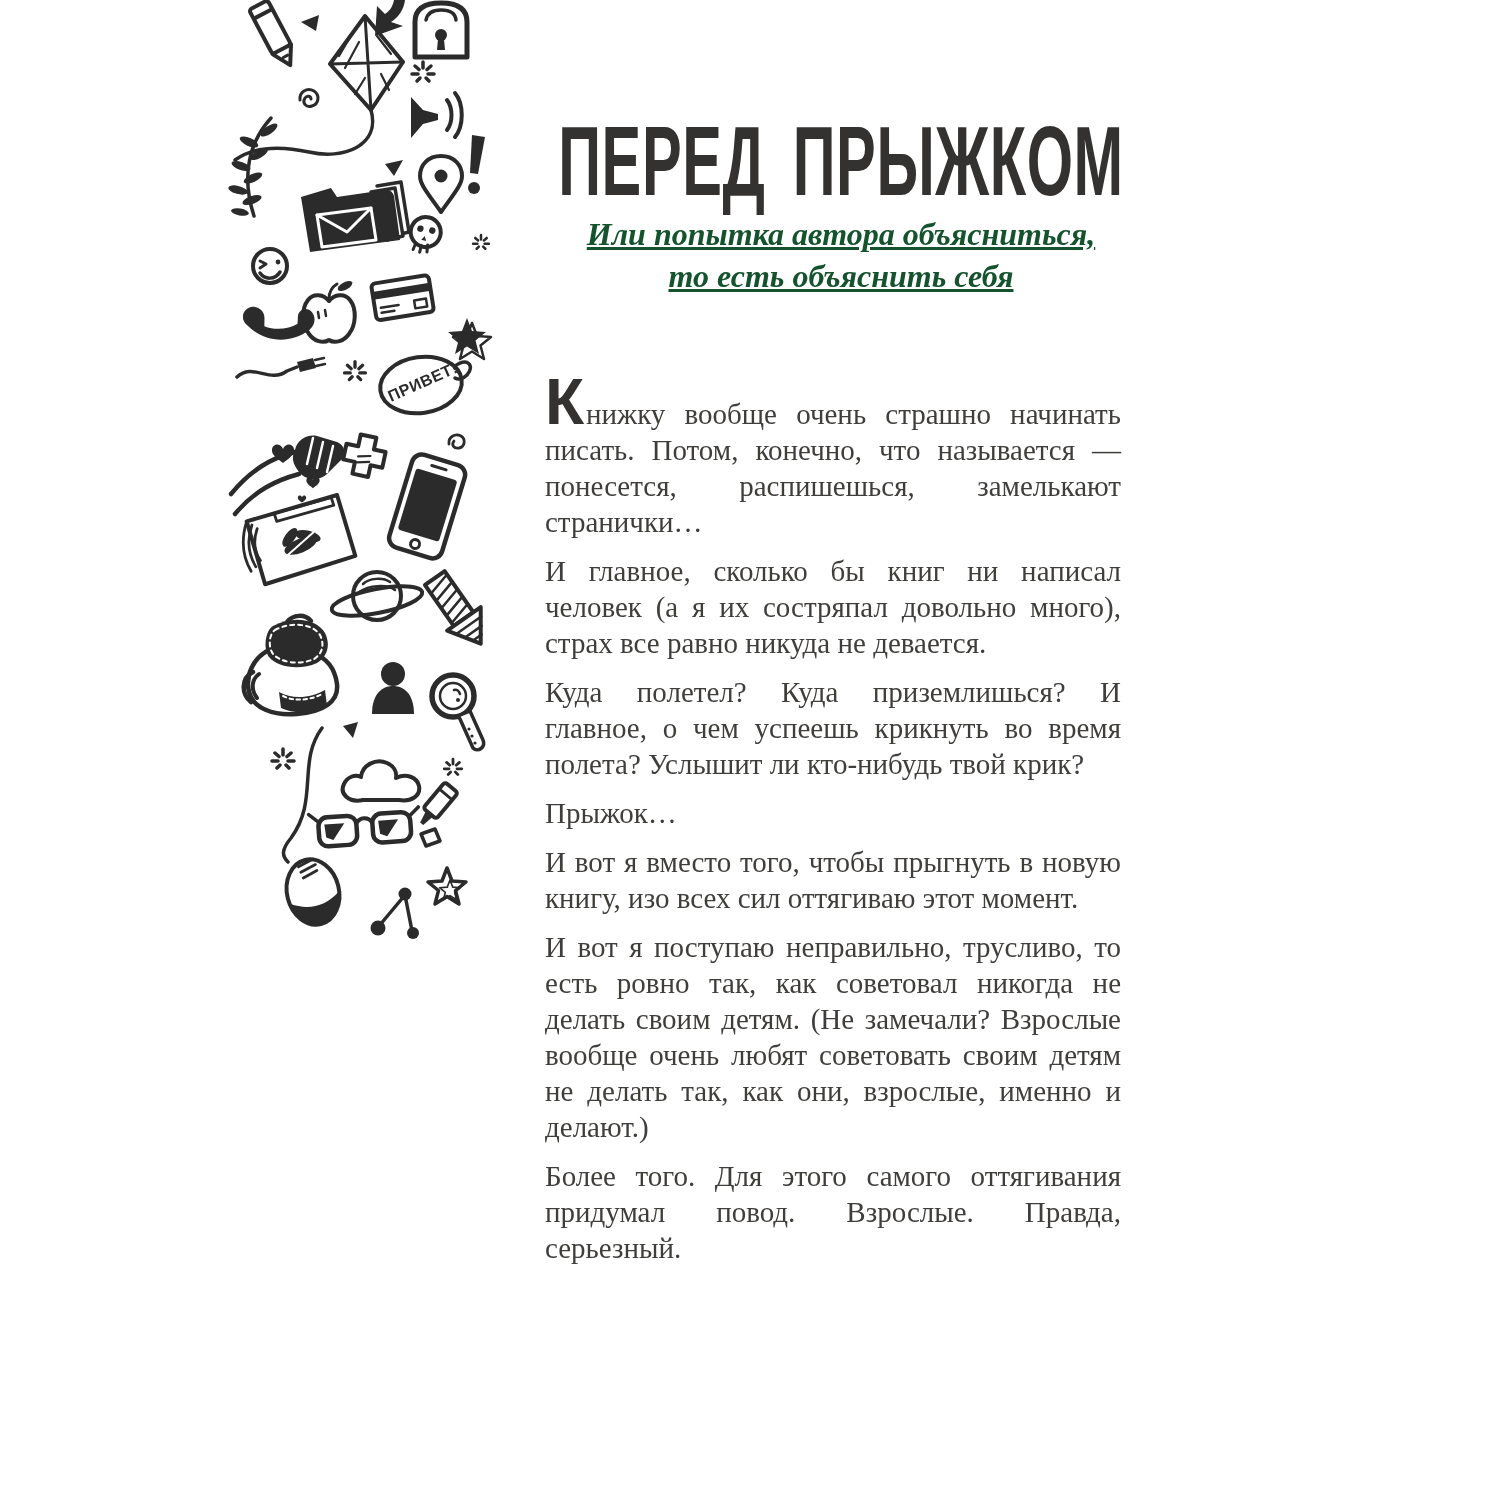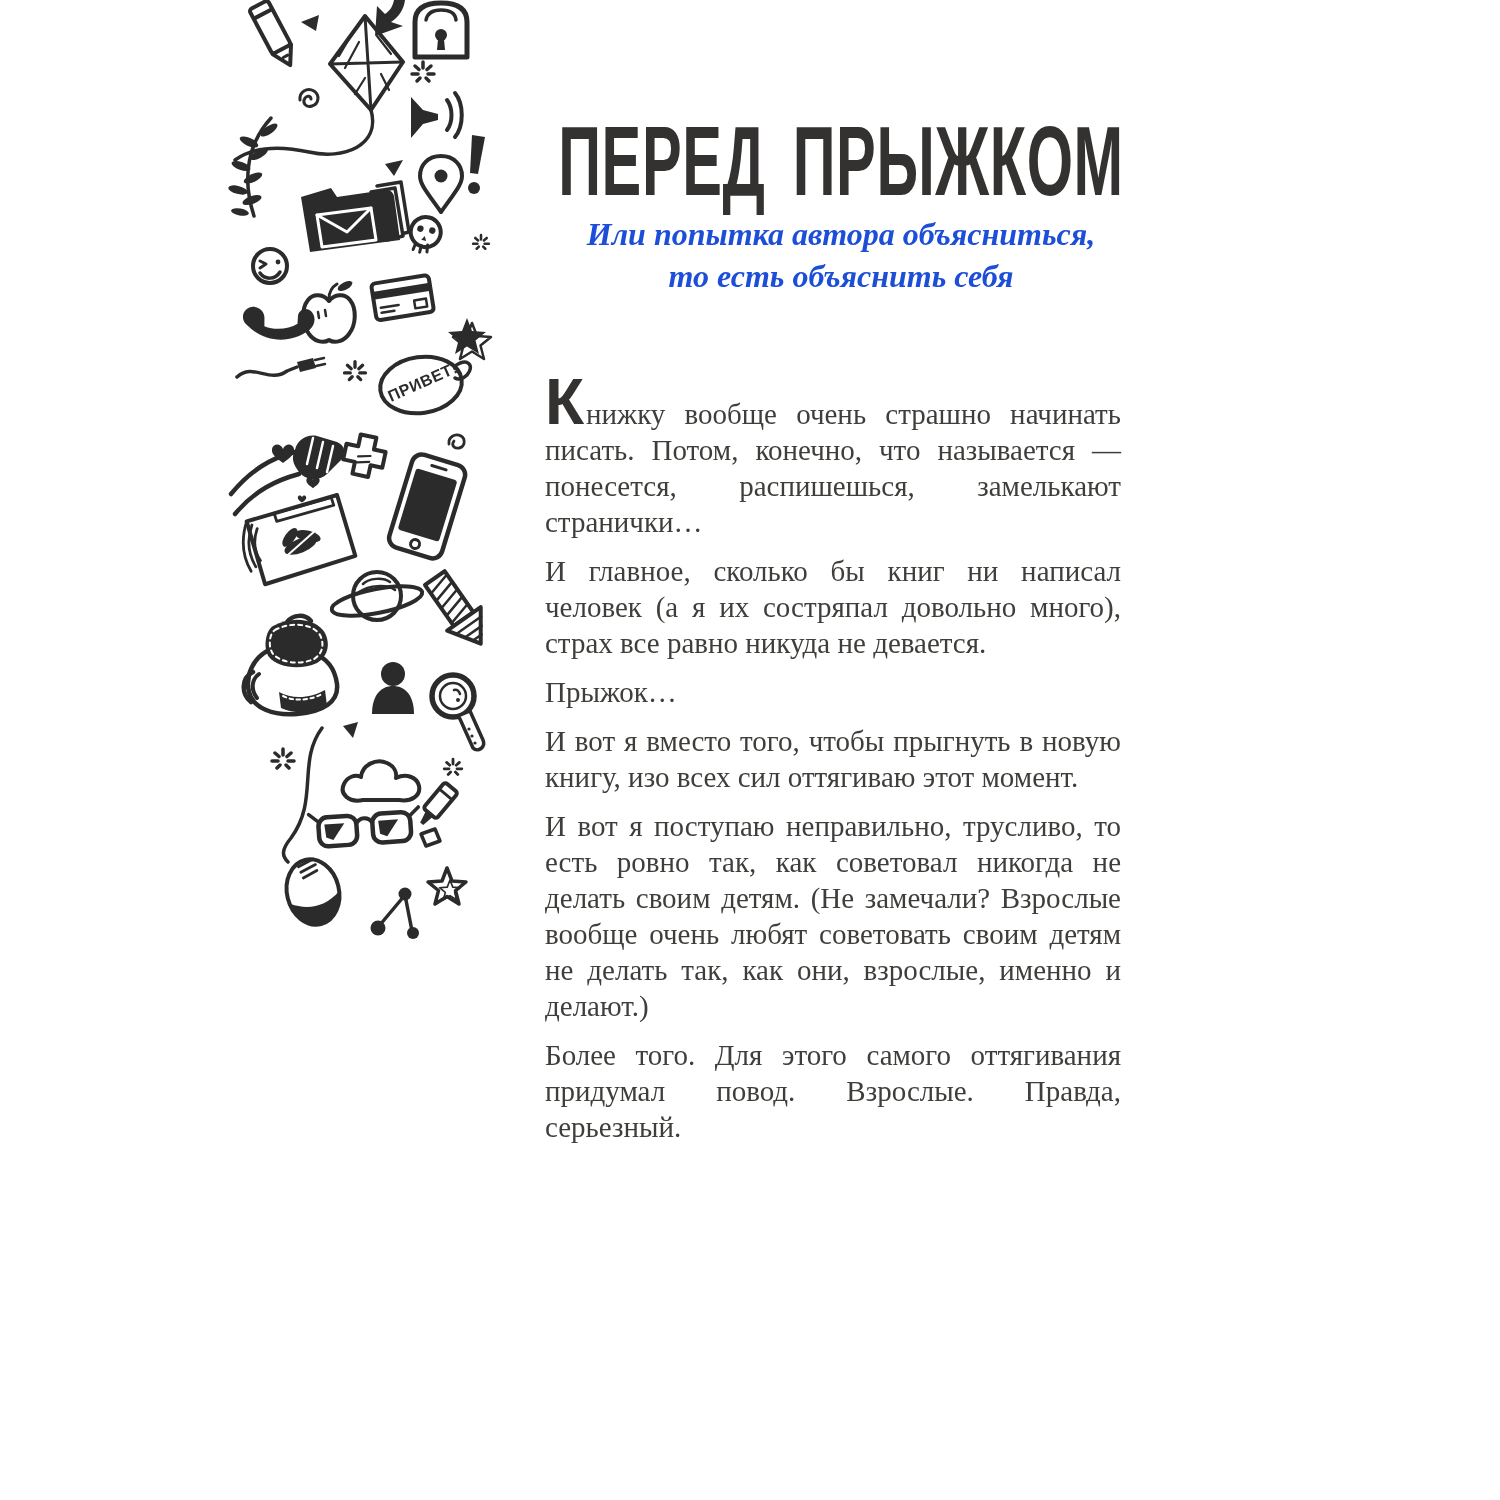--- a/index.html
+++ b/index.html
@@ -13,21 +13,21 @@
   .chapter-title{
     margin:0;position:absolute;top:112px;left:-204px;width:1000px;
     text-align:center;white-space:nowrap;
     font:700 96px/1 "Liberation Sans",sans-serif;
     color:#343230;letter-spacing:1px;word-spacing:16px;
     transform:scale(.62,1.02);transform-origin:50% 0;
   }
   .chapter-subtitle{
     position:absolute;top:214px;left:0;width:592px;text-align:center;
     font:italic 700 32px/1.3 "Liberation Serif",serif;
-    color:#1d4ed8;white-space:pre-line;
+    color:#14532d;white-space:pre-line;text-decoration:underline;
   }
   .body-text{
     position:absolute;top:396px;left:0;width:592px;
     font:29px/36px "Liberation Serif",serif;color:#403e3b;
     text-align:justify;hyphens:auto;-webkit-hyphens:auto;
   }
   .body-text p{margin:0 16px 13px 0}
   .initial{
     font:700 64px/0 "Liberation Sans",sans-serif;
     color:#343230;padding-right:2px;
@@ -285,18 +285,19 @@
   </g>
 </svg>
 
 <div class="content">
   <h1 class="chapter-title">ПЕРЕД ПРЫЖКОМ</h1>
   <div class="chapter-subtitle">Или попытка автора объясниться,
 то есть объяснить себя</div>
   <div class="body-text">
       <p><span class="initial">К</span>нижку вообще очень страшно начинать писать. Потом, конечно, что называется — понесется, распишешься, замелькают странички…</p>
       <p>И главное, сколько бы книг ни написал человек (а я их состряпал довольно много), страх все равно никуда не девается.</p>
+      <p>Куда полетел? Куда приземлишься? И главное, о чем успеешь крикнуть во время полета? Услышит ли кто-нибудь твой крик?</p>
       <p>Прыжок…</p>
       <p>И вот я вместо того, чтобы прыгнуть в новую книгу, изо всех сил оттягиваю этот момент.</p>
       <p>И вот я поступаю неправильно, трусливо, то есть ровно так, как советовал никогда не делать своим детям. (Не замечали? Взрослые вообще очень любят советовать своим детям не делать так, как они, взрослые, именно и делают.)</p>
       <p>Более того. Для этого самого оттягивания придумал повод. Взрослые. Правда, серьезный.</p>
     </div>
 </div>
 
 </body></html>

